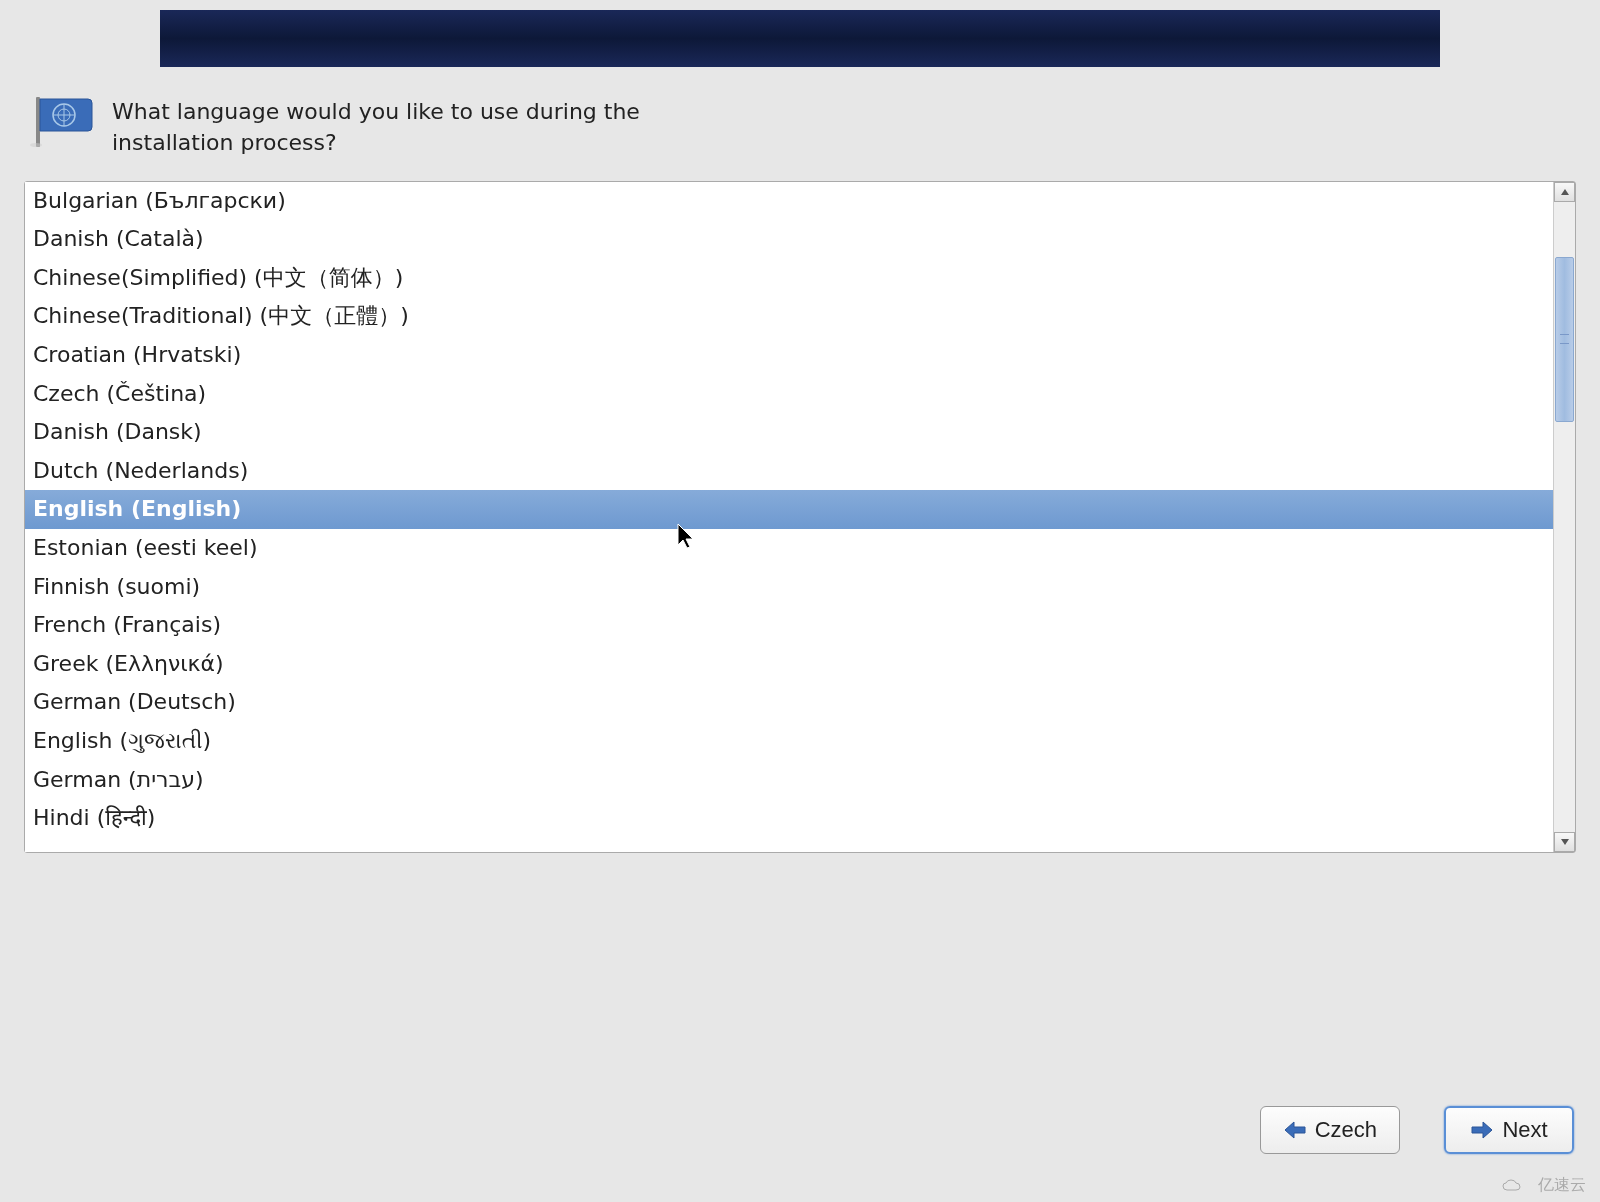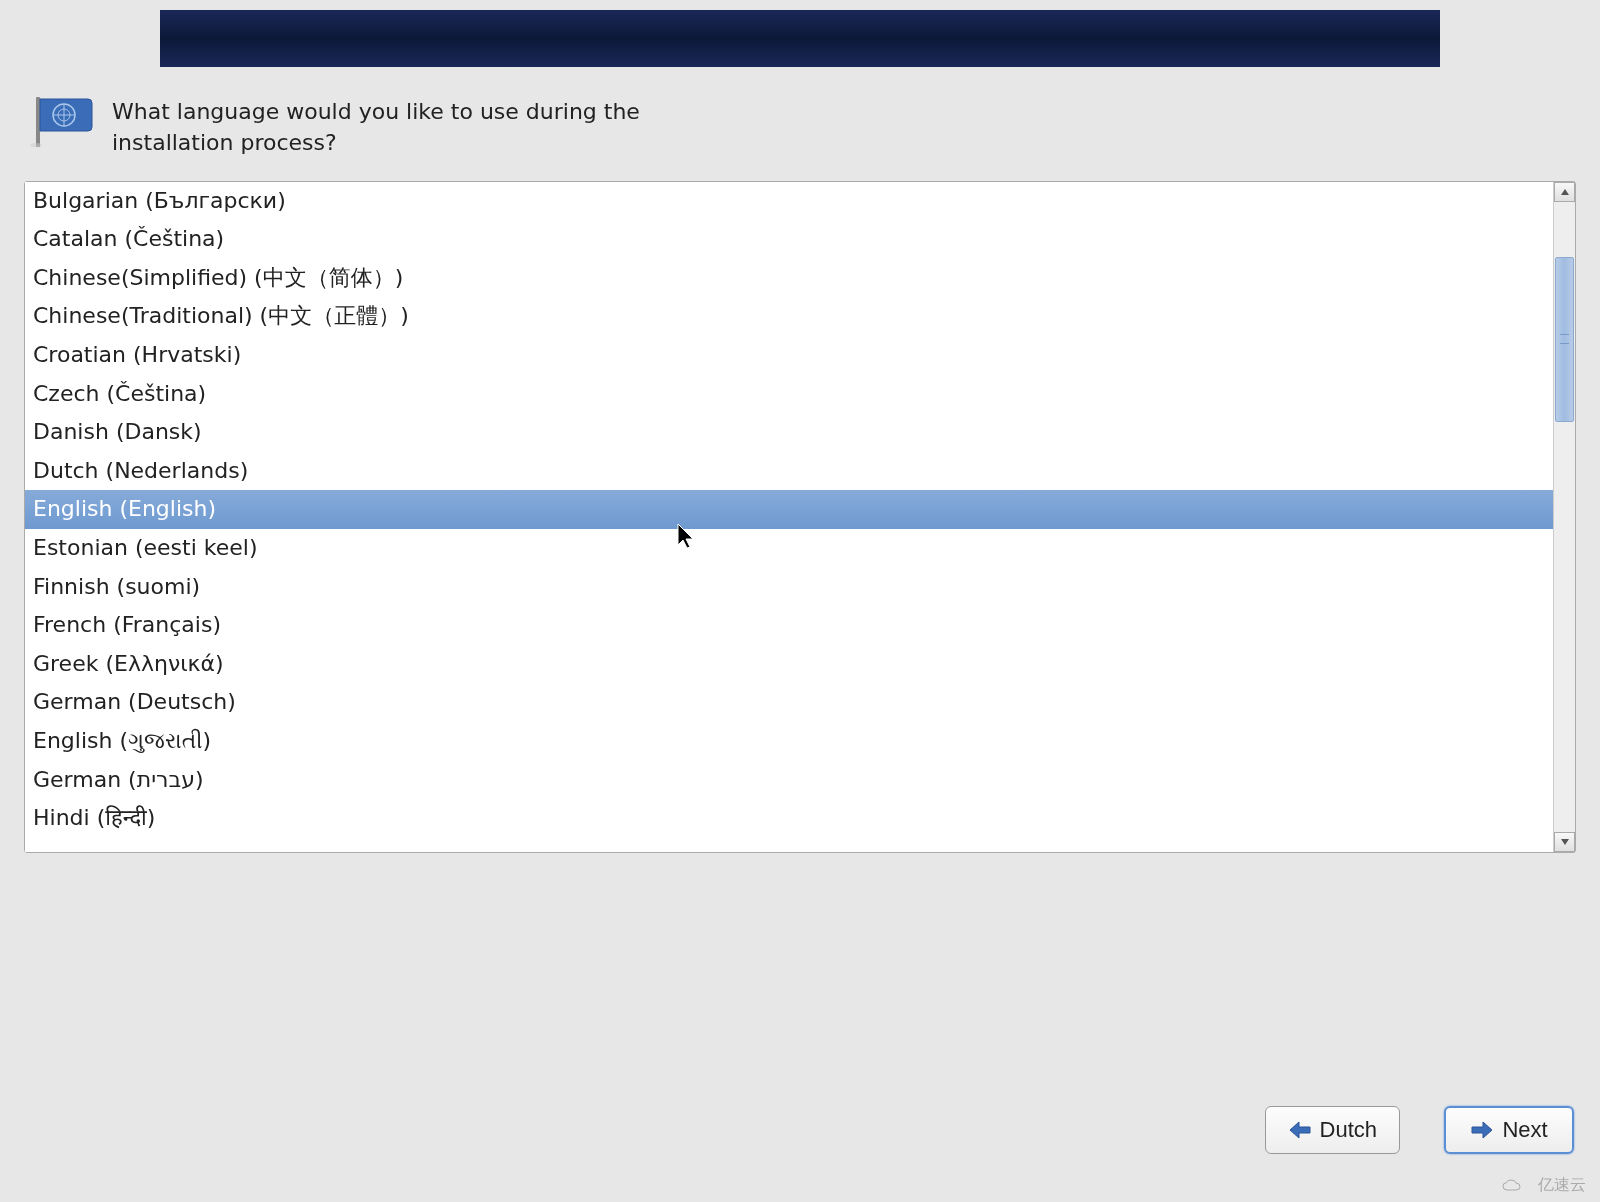--- a/index.html
+++ b/index.html
@@ -67,20 +67,21 @@
       font-size: 22px;
       color: #222;
       padding: 5px 8px 5px 8px;
       line-height: 1.3;
       cursor: pointer;
       white-space: nowrap;
     }
     .language-item.selected {
       background: linear-gradient(to bottom, #86abd9 0%, #6e99d0 100%);
       color: #fff;
+      font-weight: bold;
     }
     .scrollbar {
       width: 22px;
       background: #e8e8e8;
       border-left: 1px solid #ccc;
       position: relative;
       display: flex;
       flex-direction: column;
     }
     .scroll-btn {
@@ -186,21 +187,21 @@
         <line x1="36" y1="11" x2="36" y2="33" stroke="#a8c8e8" stroke-width="1"></line>
         <ellipse cx="8" cy="52" rx="6" ry="2" fill="#ccc" opacity="0.5"></ellipse>
       </svg>
     </div>
     <div class="prompt-text">What language would you like to use during the installation process?</div>
   </div>
 
   <div class="list-container">
     <div class="language-list" id="language-list">
         <div class="language-item">Bulgarian (Български)</div>
-        <div class="language-item">Catalan (Čeština)</div>
+        <div class="language-item">Danish (Català)</div>
         <div class="language-item">Chinese(Simplified) (中文（简体）)</div>
         <div class="language-item">Chinese(Traditional) (中文（正體）)</div>
         <div class="language-item">Croatian (Hrvatski)</div>
         <div class="language-item">Czech (Čeština)</div>
         <div class="language-item">Danish (Dansk)</div>
         <div class="language-item">Dutch (Nederlands)</div>
         <div class="language-item selected">English (English)</div>
         <div class="language-item">Estonian (eesti keel)</div>
         <div class="language-item">Finnish (suomi)</div>
         <div class="language-item">French (Français)</div>
@@ -227,21 +228,21 @@
     </div>
   </div>
 
   <div class="button-bar">
     <button class="nav-button">
       <span class="arrow-icon">
         <svg width="24" height="20" viewBox="0 0 24 20">
           <path d="M 11 2 L 2 10 L 11 18 L 11 13 L 22 13 L 22 7 L 11 7 Z" fill="#3a6cb8" stroke="#2a5498" stroke-width="1"></path>
         </svg>
       </span>
-      <span>Dutch</span>
+      <span>Czech</span>
     </button>
     <button class="nav-button focused">
       <span class="arrow-icon">
         <svg width="24" height="20" viewBox="0 0 24 20">
           <path d="M 13 2 L 22 10 L 13 18 L 13 13 L 2 13 L 2 7 L 13 7 Z" fill="#3a6cb8" stroke="#2a5498" stroke-width="1"></path>
         </svg>
       </span>
       <span>Next</span>
     </button>
   </div>

